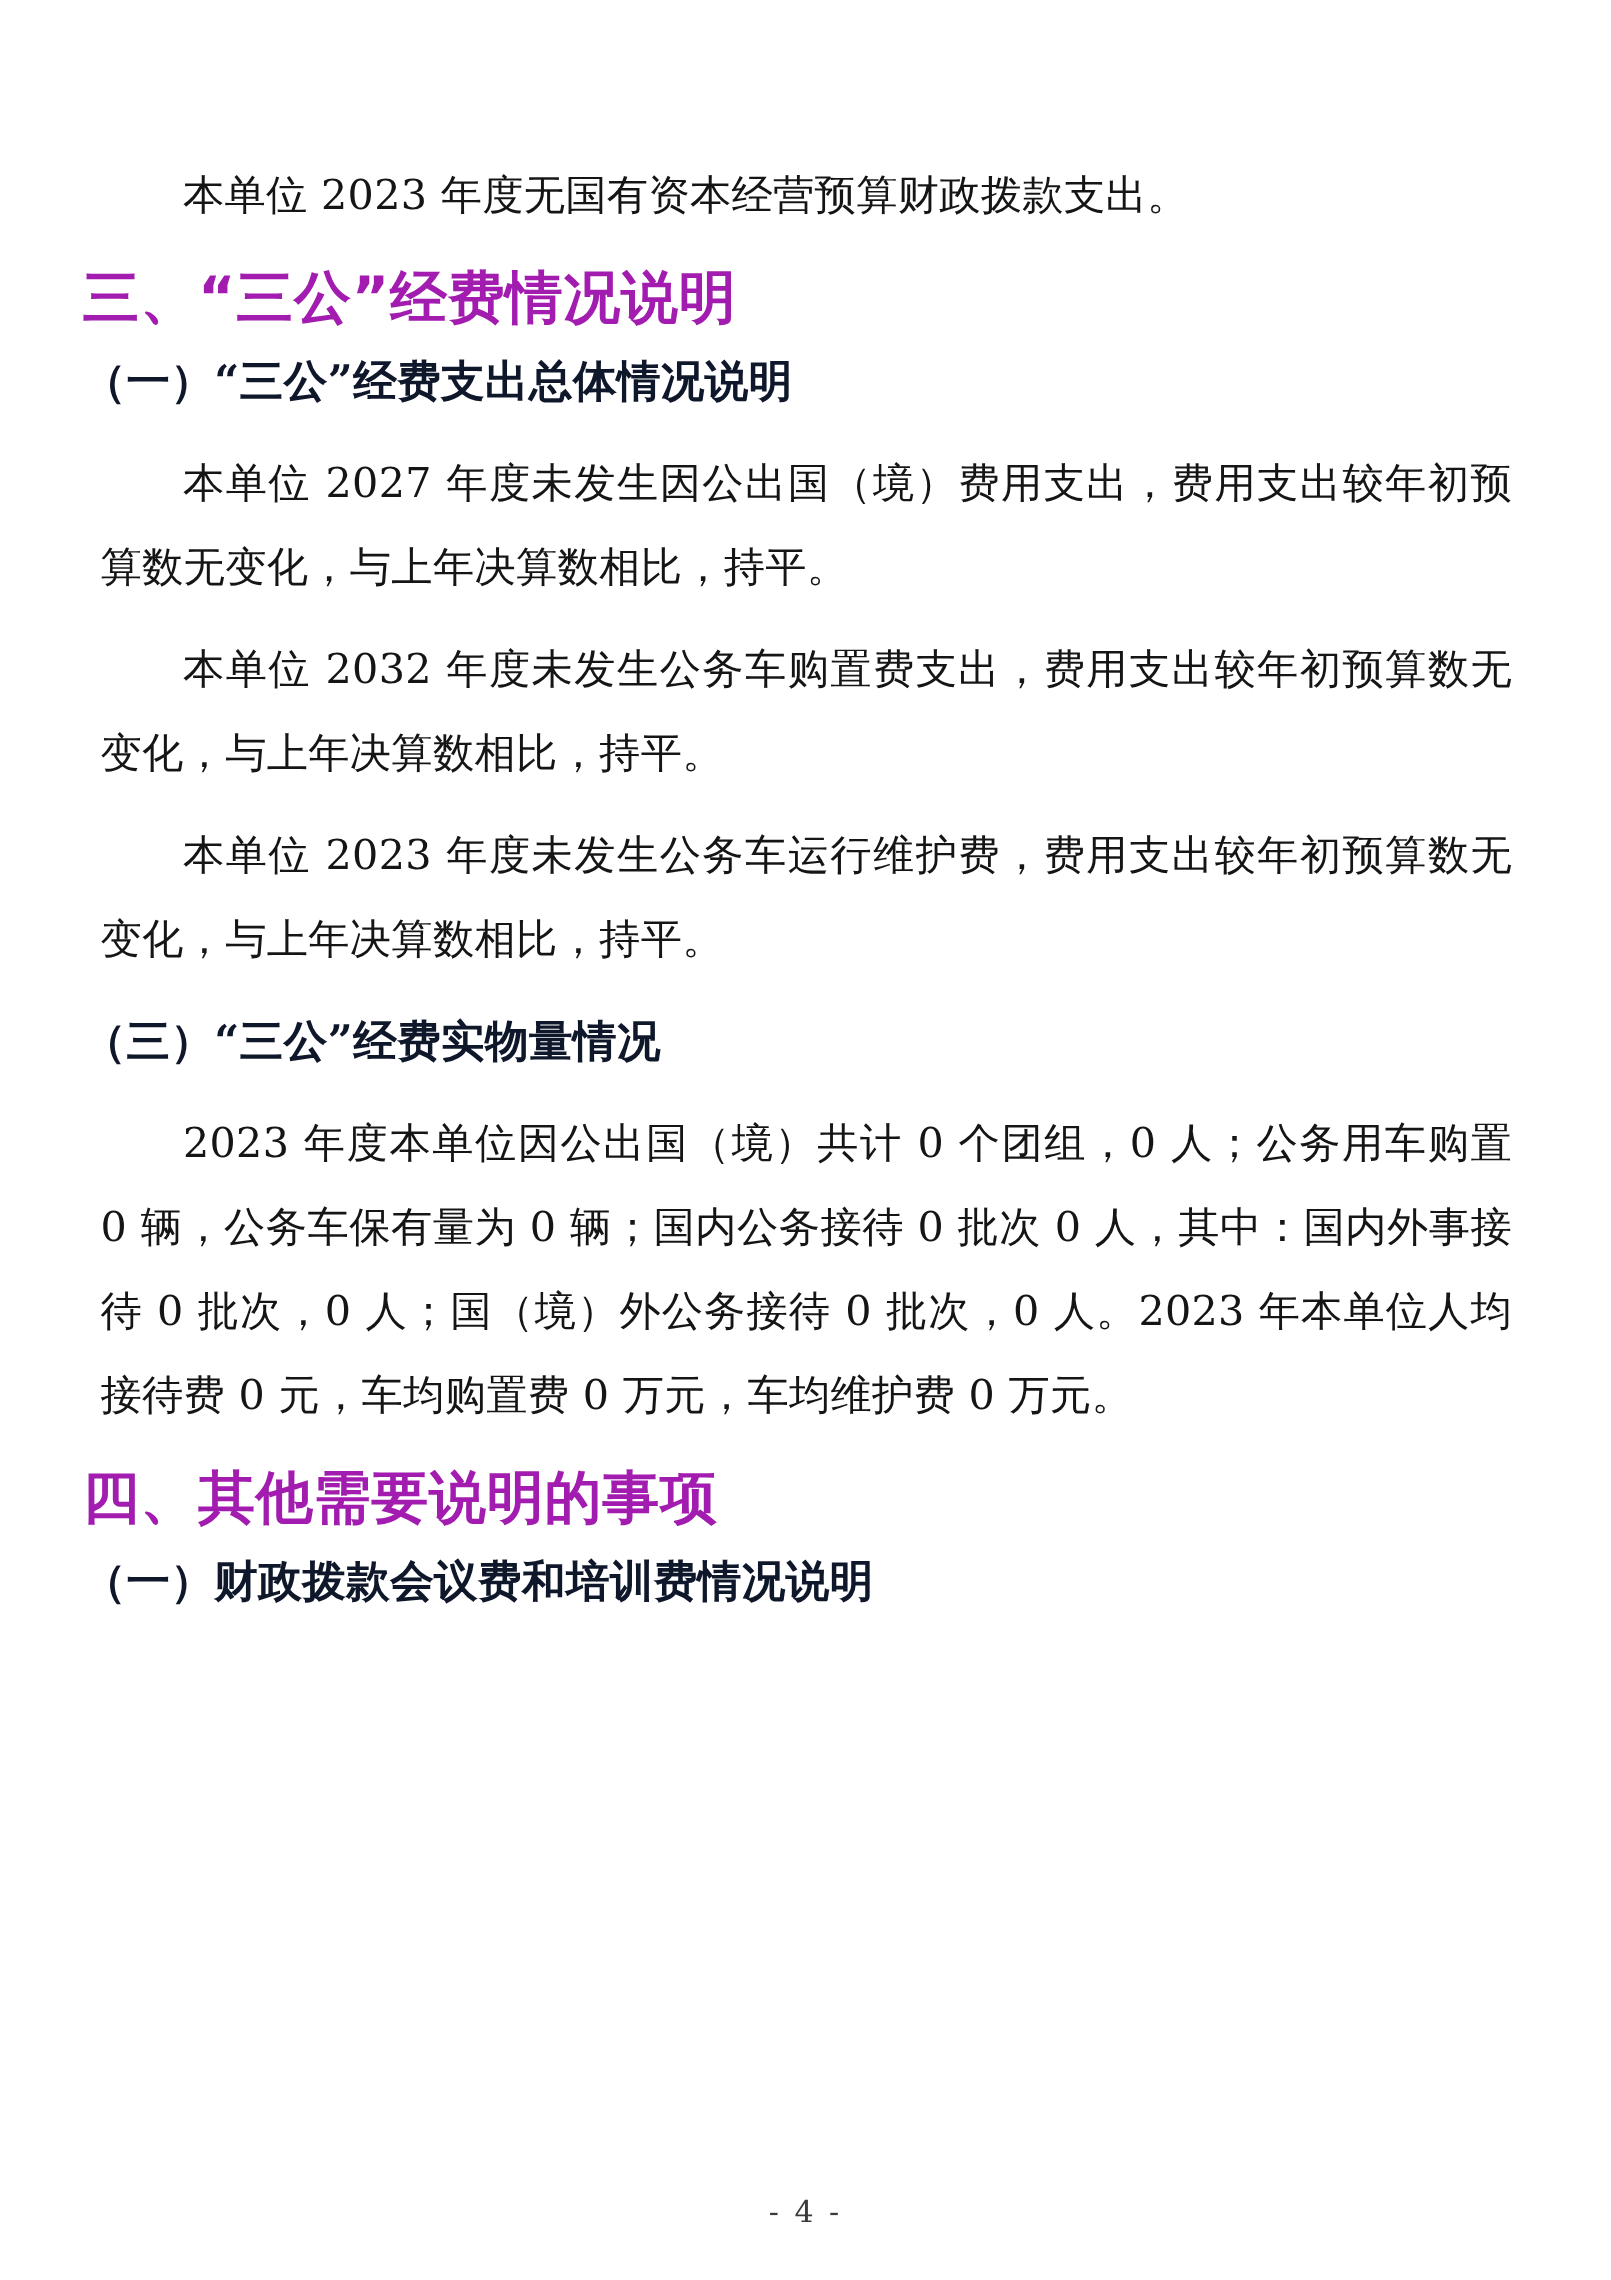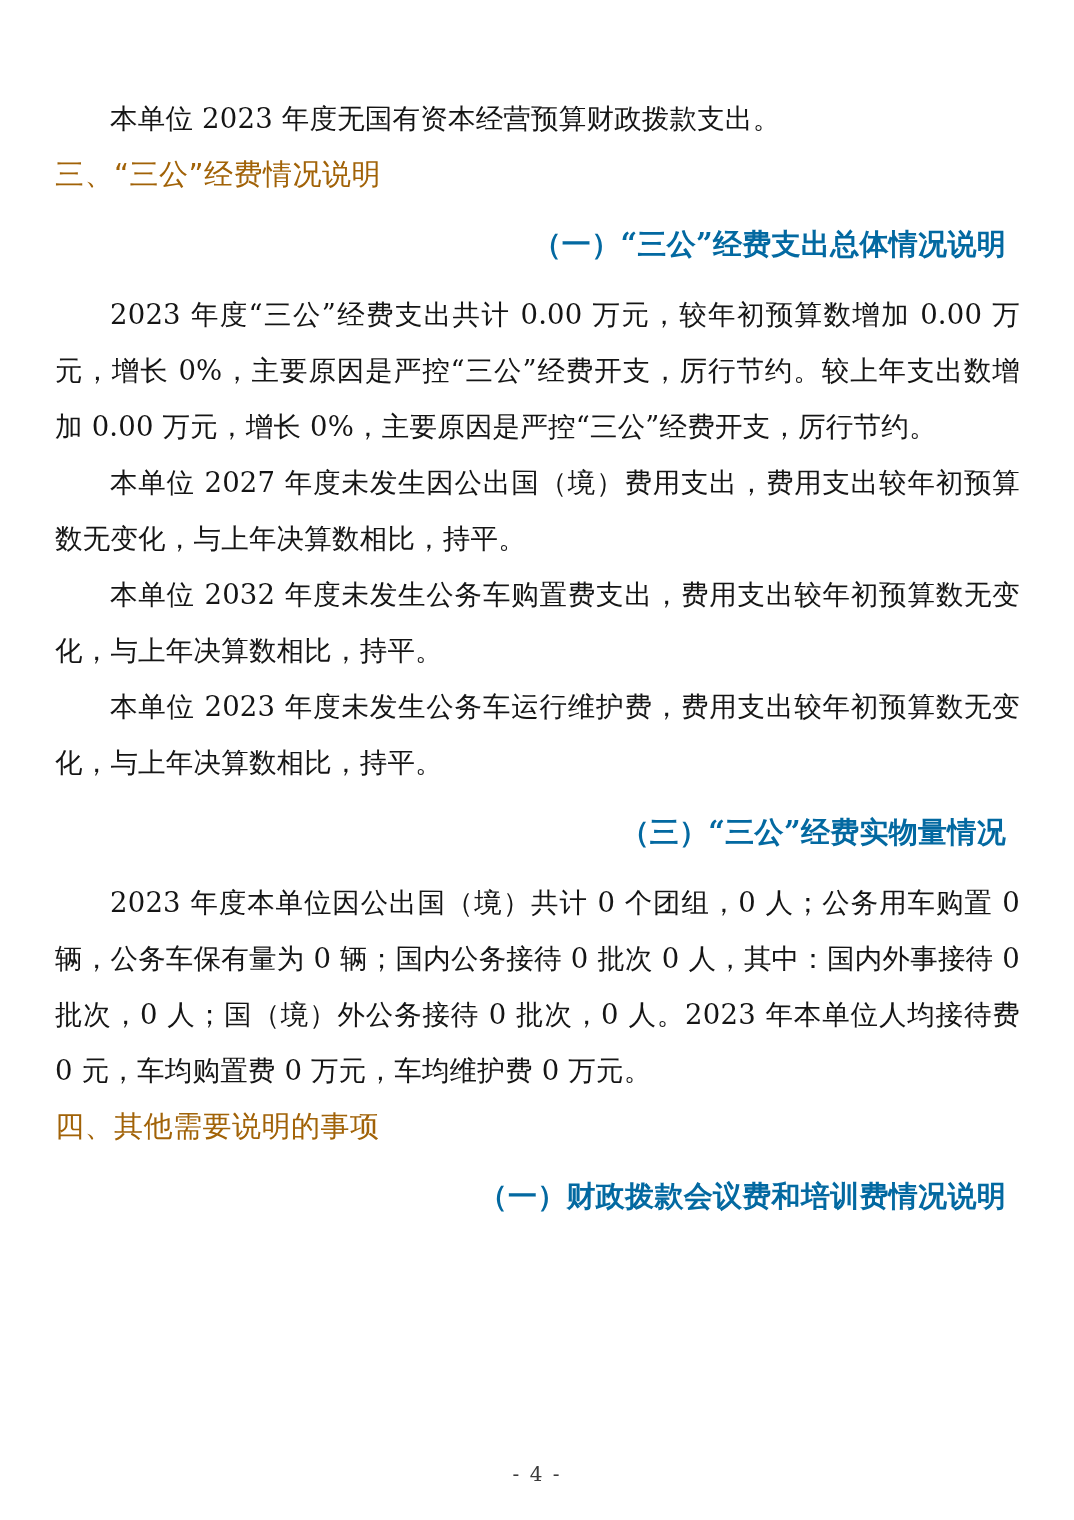--- a/index.html
+++ b/index.html
@@ -32,54 +32,53 @@
   }
 
   
   .para {
     font-family: "DejaVu Serif", "Liberation Serif", serif;
     font-size: 27.5px;
     line-height: 56px;
     text-align: justify;
     text-justify: inter-ideograph;
     text-indent: 2em;
-    margin: 0;
+    margin: 12px;
     color: #151515;
     letter-spacing: 0.2px;
     word-break: break-all;
     font-weight: 400;
   }
 
   .para.deep-indent {
     text-indent: 2.6em;
   }
 
   
   .h1 {
     font-family: "DejaVu Sans", "Liberation Sans", sans-serif;
-    font-size: 29px;
+    font-size: 38px;
     line-height: 56px;
-    font-weight: 400;
+    font-weight: 700;
     margin: 0;
-    color: #a16207;
+    color: #a21caf;
     text-indent: 0;
     letter-spacing: 0.5px;
   }
 
   
   .h2 {
     font-family: "DejaVu Serif", "Liberation Serif", serif;
     font-size: 29px;
     line-height: 56px;
     font-weight: 700;
-    margin: 14px;
-    color: #0369a1;
+    margin: 0;
+    color: #0f172a;
     text-indent: 0;
     letter-spacing: 0.3px;
-    text-align: right;
   }
 
   
   .footer {
     position: absolute;
     left: 0;
     top: 1462px;
     width: 1074px;
     text-align: center;
     font-family: "DejaVu Serif", "Liberation Serif", serif;
@@ -94,21 +93,20 @@
 <div id="page">
 
   <div class="content">
 
     <p class="para">本单位 2023 年度无国有资本经营预算财政拨款支出。</p>
 
     <h1 class="h1">三、“三公”经费情况说明</h1>
 
     <h2 class="h2">（一）“三公”经费支出总体情况说明</h2>
 
-    <p class="para">2023 年度“三公”经费支出共计 0.00 万元，较年初预算数增加 0.00 万元，增长 0%，主要原因是严控“三公”经费开支，厉行节约。较上年支出数增加 0.00 万元，增长 0%，主要原因是严控“三公”经费开支，厉行节约。</p>
 
 
     <p class="para">本单位 2027 年度未发生因公出国（境）费用支出，费用支出较年初预算数无变化，与上年决算数相比，持平。</p>
 
     <p class="para">本单位 2032 年度未发生公务车购置费支出，费用支出较年初预算数无变化，与上年决算数相比，持平。</p>
 
     <p class="para">本单位 2023 年度未发生公务车运行维护费，费用支出较年初预算数无变化，与上年决算数相比，持平。</p>
 
 
     <h2 class="h2">（三）“三公”经费实物量情况</h2>

